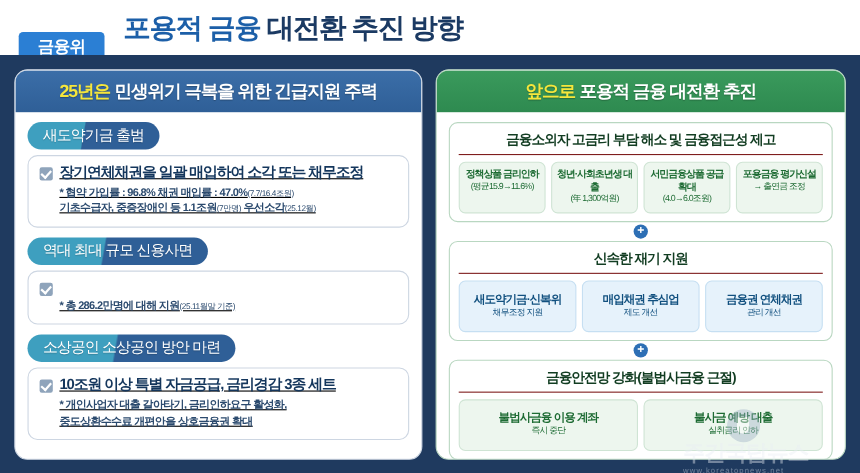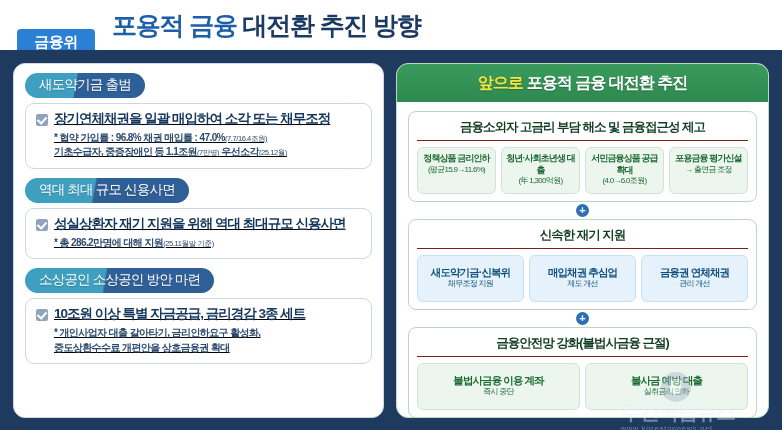--- a/index.html
+++ b/index.html
@@ -140,20 +140,24 @@
     <div class="org-badge">금융위</div>
     <div class="main-title">
       <span class="hl">포용적 금융</span>
       <span>대전환 추진 방향</span>
     </div>
   </div>
 
   <div class="board">
 
     <div class="panel panel-left">
+      <div class="panel-head head-blue">
+        <span class="yellow">25년은</span>
+        <span>민생위기 극복을 위한 긴급지원 주력</span>
+      </div>
 
       <div class="panel-body">
 
         <div>
           <div class="pill">새도약기금 출범</div>
           <div class="card">
             <div class="card-main">
               <span class="chk"></span>
               <span>장기연체채권을 일괄 매입하여 소각 또는 채무조정</span>
             </div>
@@ -166,21 +170,20 @@
               </div>
             </div>
           </div>
         </div>
 
         <div>
           <div class="pill">역대 최대 규모 신용사면</div>
           <div class="card">
             <div class="card-main">
               <span class="chk"></span>
-              <span>성실상환자 재기 지원을 위해 역대 최대규모 신용사면</span>
             </div>
             <div class="card-sub">
               <span>* 총 286.2만명에 대해 지원</span><span class="tiny">(25.11월말 기준)</span>
             </div>
           </div>
         </div>
 
         <div>
           <div class="pill">소상공인 소상공인 방안 마련</div>
           <div class="card">

